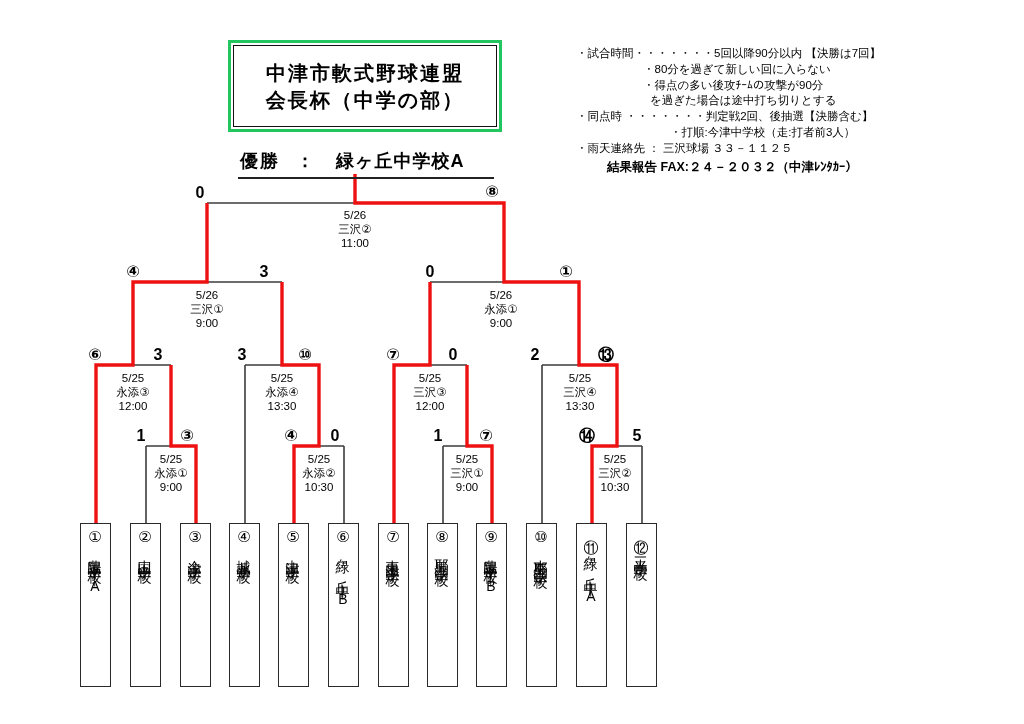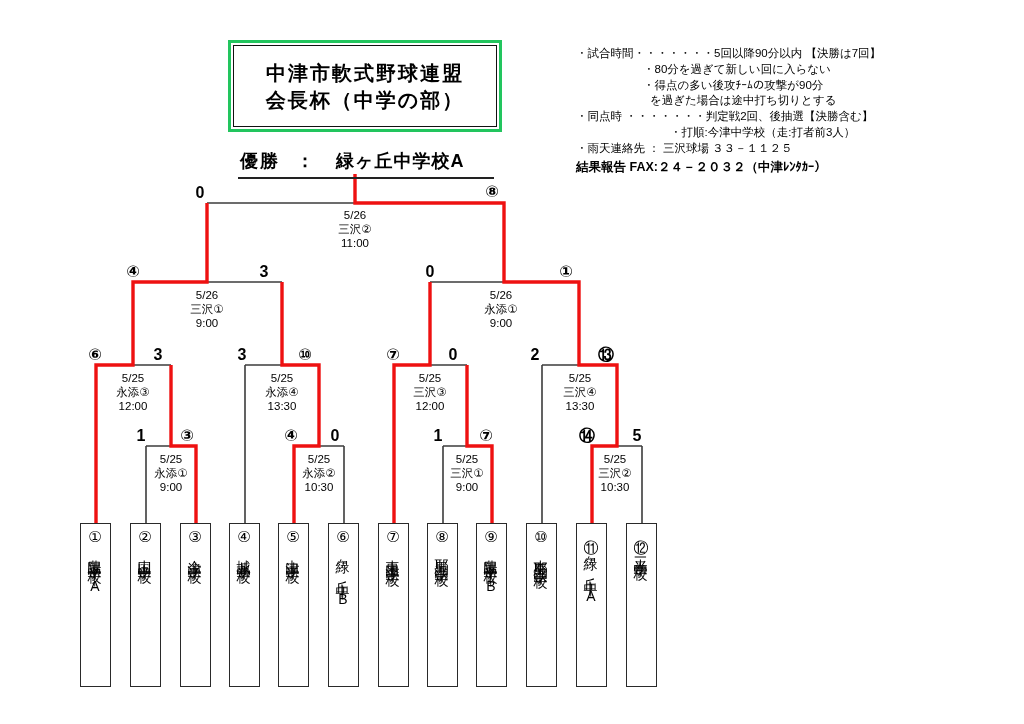--- a/index.html
+++ b/index.html
@@ -13,21 +13,21 @@
   .titlebox{position:absolute;left:228px;top:40px;width:274px;height:92px;
     border:3px solid #22c55e;box-sizing:border-box;background:#fff;}
   .titlebox .inner{position:absolute;left:2px;top:2px;right:2px;bottom:2px;
     border:1.5px solid #111;display:flex;flex-direction:column;align-items:center;
     justify-content:center;gap:3px;}
   .titlebox .t{font-size:20px;font-weight:bold;letter-spacing:2px;line-height:1.2;}
   
   .rules{position:absolute;left:576px;top:46px;width:440px;font-size:11.5px;
     line-height:15.8px;white-space:nowrap;}
   .rules .rl{height:15.8px;}
-  .rules .b{font-weight:bold;font-size:12.5px;margin-top:3px;}
+  .rules .b{font-weight:bold;font-size:12.5px;margin-top:3px;margin-left:31px;}
   
   .winner{position:absolute;left:227px;top:149px;border-bottom:2px solid #222;
     padding:0 30px 4px 2px;font-size:18px;font-weight:bold;white-space:nowrap;margin-left:11px;}
   .winner .lab{margin-right:16px;letter-spacing:2px;}
   .winner .sep{margin-right:22px;}
   .winner .nm{letter-spacing:1px;}
   
   .score{position:absolute;transform:translateX(-50%);font-weight:bold;
     font-size:16px;line-height:18px;white-space:nowrap;}
   

